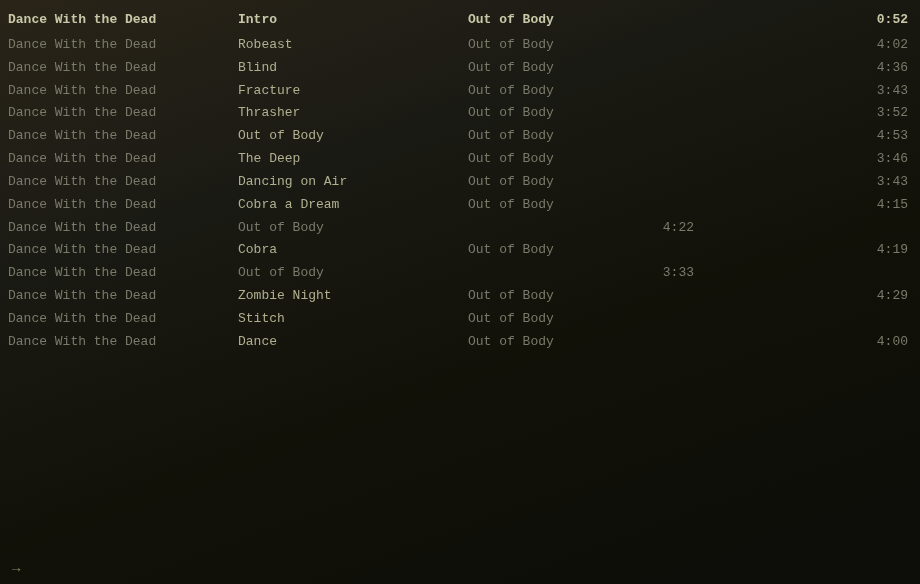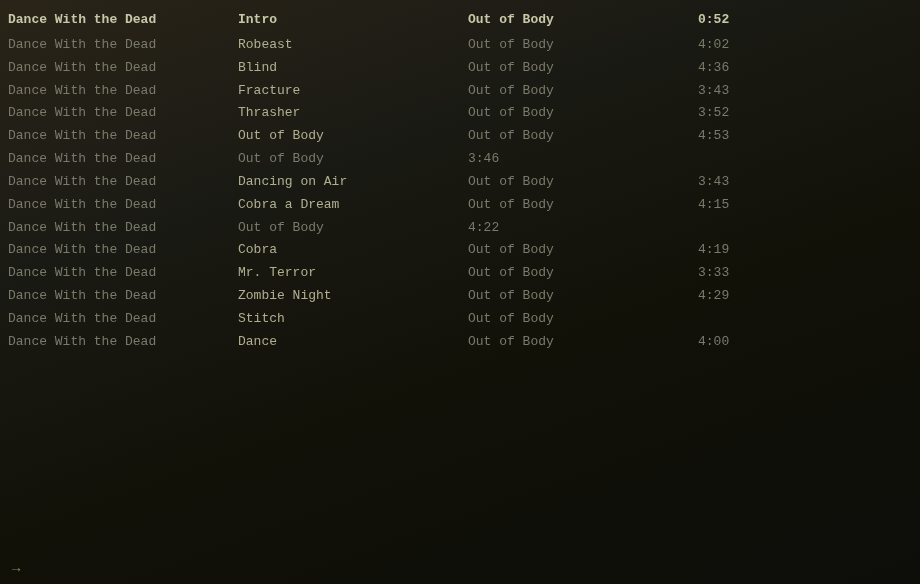--- a/index.html
+++ b/index.html
@@ -50,20 +50,21 @@
       overflow: hidden;
     }
 
     .col-album {
       color: #7a7a6a;
       white-space: nowrap;
       overflow: hidden;
     }
 
     .col-duration {
+      text-align: right;
       color: #7a7a6a;
       padding-right: 4px;
     }
 
     .track-row.header .col-artist,
     .track-row.header .col-title,
     .track-row.header .col-album,
     .track-row.header .col-duration {
       color: #c8c8a8;
     }
@@ -111,20 +112,21 @@
       <span class="col-duration">3:52</span>
     </div>
     <div class="track-row">
       <span class="col-artist">Dance With the Dead</span>
       <span class="col-title">Out of Body</span>
       <span class="col-album">Out of Body</span>
       <span class="col-duration">4:53</span>
     </div>
     <div class="track-row">
       <span class="col-artist">Dance With the Dead</span>
+      <span class="col-title">The Deep</span>
       <span class="col-album">Out of Body</span>
       <span class="col-duration">3:46</span>
     </div>
     <div class="track-row">
       <span class="col-artist">Dance With the Dead</span>
       <span class="col-title">Dancing on Air</span>
       <span class="col-album">Out of Body</span>
       <span class="col-duration">3:43</span>
     </div>
     <div class="track-row">
@@ -139,21 +141,20 @@
       <span class="col-duration">4:22</span>
     </div>
     <div class="track-row">
       <span class="col-artist">Dance With the Dead</span>
       <span class="col-title">Cobra</span>
       <span class="col-album">Out of Body</span>
       <span class="col-duration">4:19</span>
     </div>
     <div class="track-row">
       <span class="col-artist">Dance With the Dead</span>
-      <span class="col-title">Mr. Terror</span>
       <span class="col-album">Out of Body</span>
       <span class="col-duration">3:33</span>
     </div>
     <div class="track-row">
       <span class="col-artist">Dance With the Dead</span>
       <span class="col-title">Zombie Night</span>
       <span class="col-album">Out of Body</span>
       <span class="col-duration">4:29</span>
     </div>
     <div class="track-row">

